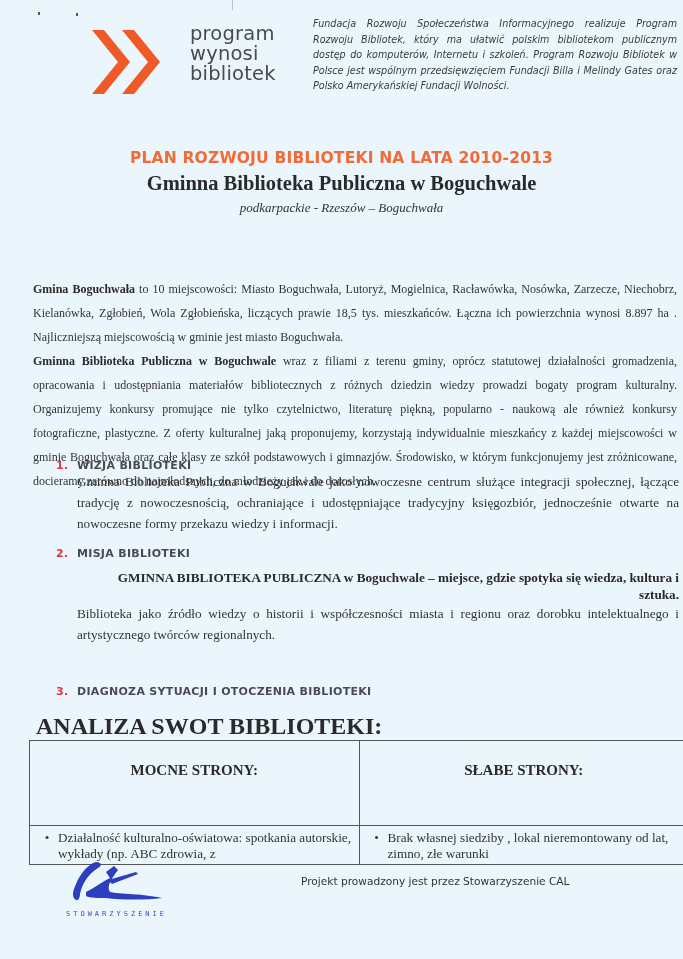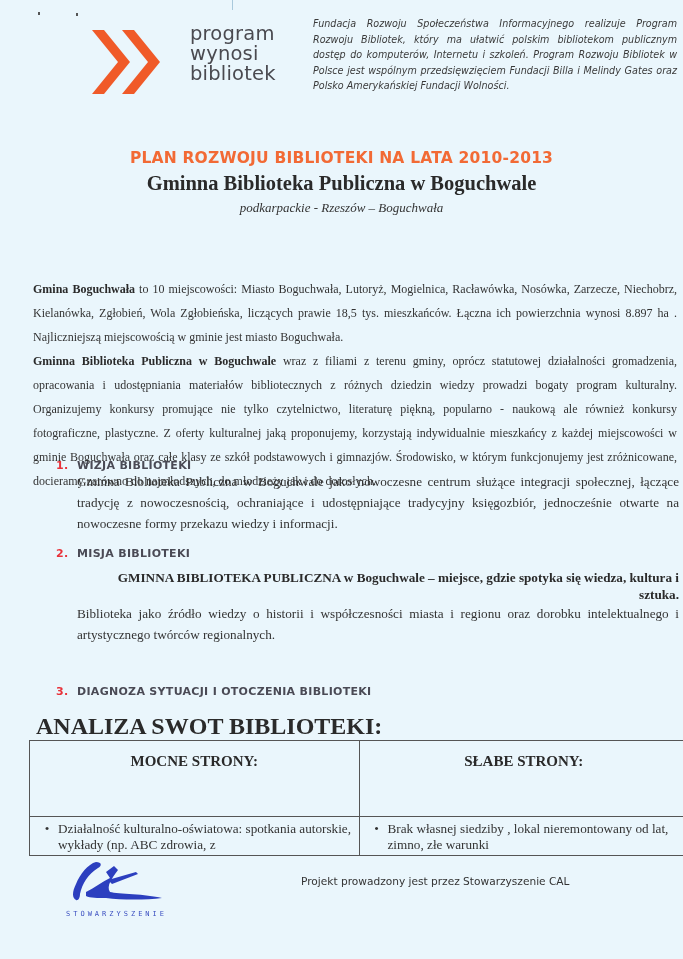--- a/index.html
+++ b/index.html
@@ -81,21 +81,21 @@
   }
 
   table.swot {
     position: absolute; left: 29px; top: 740px; width: 660px;
     border-collapse: collapse; font-size: 13.2px; color: #333;
   }
   table.swot td, table.swot th {
     border: 1px solid #555; vertical-align: top;
   }
   table.swot th {
-    height: 62px; font-weight: bold; font-size: 15px; padding-top: 12px;
+    height: 62px; font-weight: bold; font-size: 15px; padding-top: 21px;
     text-align: center; color: #2a2a2a;
   }
   table.swot td { padding: 4px 6px 0 6px; height: 34px; line-height: 16px; }
   .bullet-row { display: flex; }
   .bullet { width: 22px; flex: none; text-align: center; }
 
   .cal-logo { left: 66px; top: 858px; width: 130px; height: 70px; }
   .cal-label {
     position: absolute; left: 0; top: 52px; width: 120px;
     font-family: "DejaVu Sans Mono", monospace; font-size: 7px;

